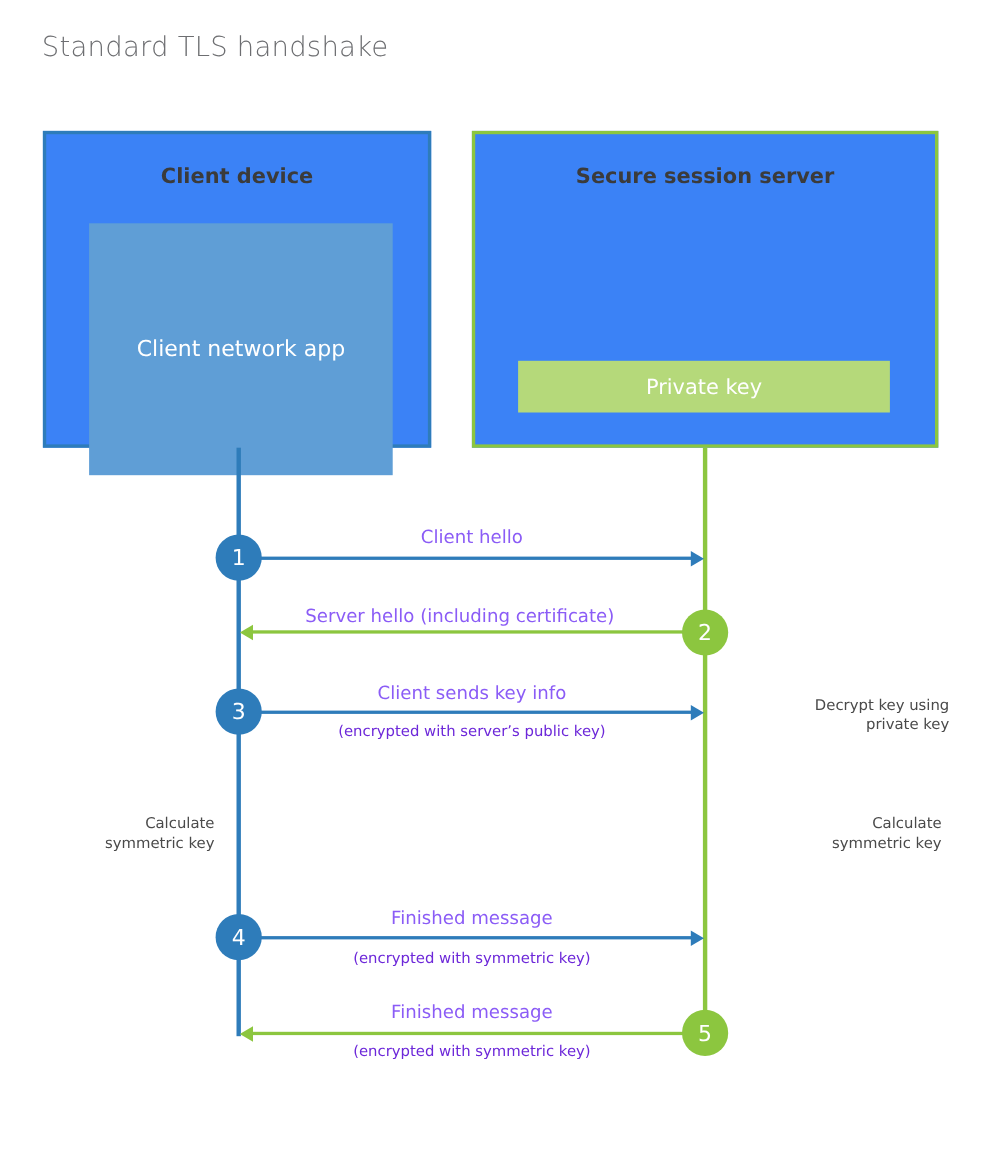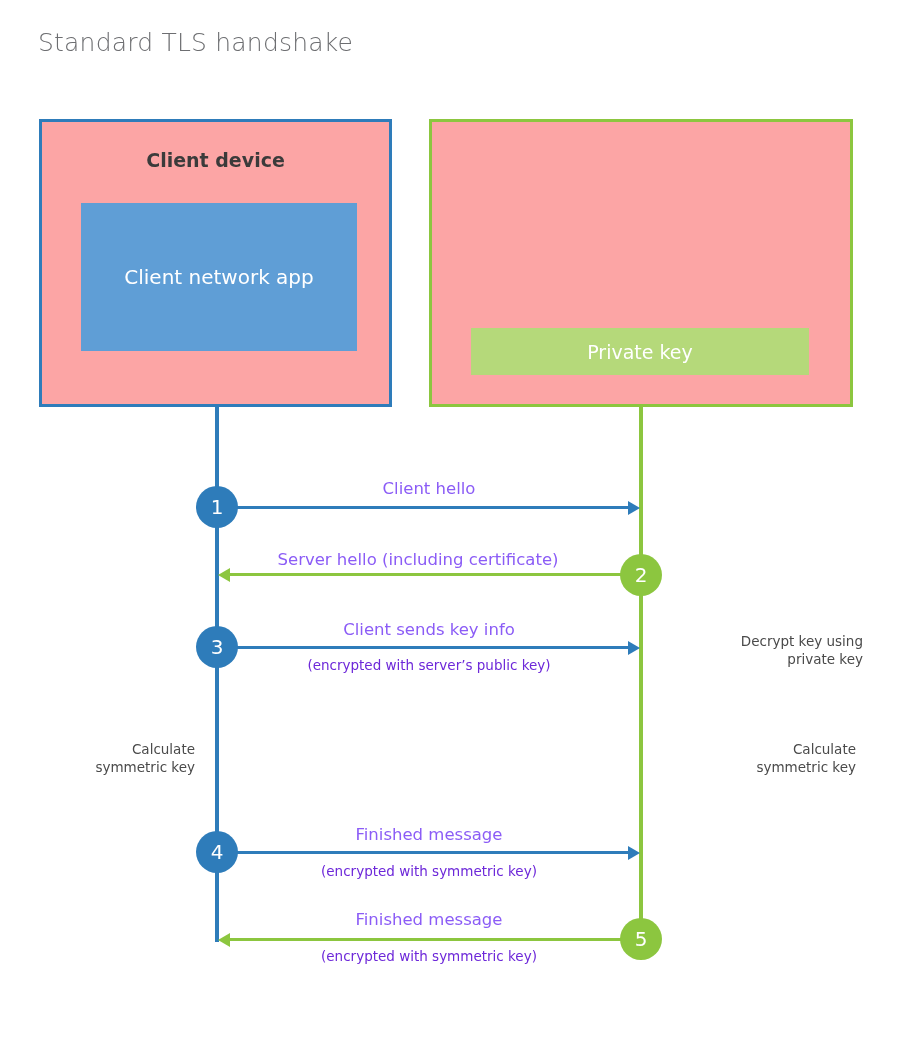--- a/index.html
+++ b/index.html
@@ -29,21 +29,21 @@
     font-size: 25px;
     font-weight: 300;
     color: #6d6e71;
     letter-spacing: 0.2px;
     white-space: nowrap;
   }
 
   
   .panel {
     position: absolute;
-    background: #fca5a5;
+    background: #3b82f6;
     box-sizing: border-box;
   }
   .panel-client {
     left: 39px;
     top: 119px;
     width: 353px;
     height: 288px;
     border: 3px solid #2e7cba;
   }
   .panel-server {
@@ -62,21 +62,21 @@
     font-size: 19px;
     font-weight: bold;
     color: #3b3b3b;
   }
 
   .client-app-box {
     position: absolute;
     left: 39px;
     top: 81px;
     width: 276px;
-    height: 148px;
+    height: 229px;
     background: #5f9ed6;
     color: #ffffff;
     font-size: 20px;
     font-weight: 400;
     display: flex;
     align-items: center;
     justify-content: center;
     text-align: center;
     line-height: 1.32;
     padding: 0 10px;
@@ -195,20 +195,21 @@
 <div class="stage">
 
   <div class="page-title">Standard TLS handshake</div>
 
   <div class="panel panel-client">
     <div class="panel-title">Client device</div>
     <div class="client-app-box">Client network app</div>
   </div>
 
   <div class="panel panel-server">
+    <div class="panel-title">Secure session server</div>
     <div class="server-bar server-bar-3">Private key</div>
   </div>
 
   <div class="lifeline lifeline-client"></div>
   <div class="lifeline lifeline-server"></div>
 
   <div class="msg-label" style="left:217px; top:479px; width:424px;">Client hello</div>
   <div class="arrow arrow-blue arrow-right" style="left:217px; top:506px; width:412px;"></div>
   <div class="step-circle circle-blue" style="left:196px; top:486px;">1</div>
 

